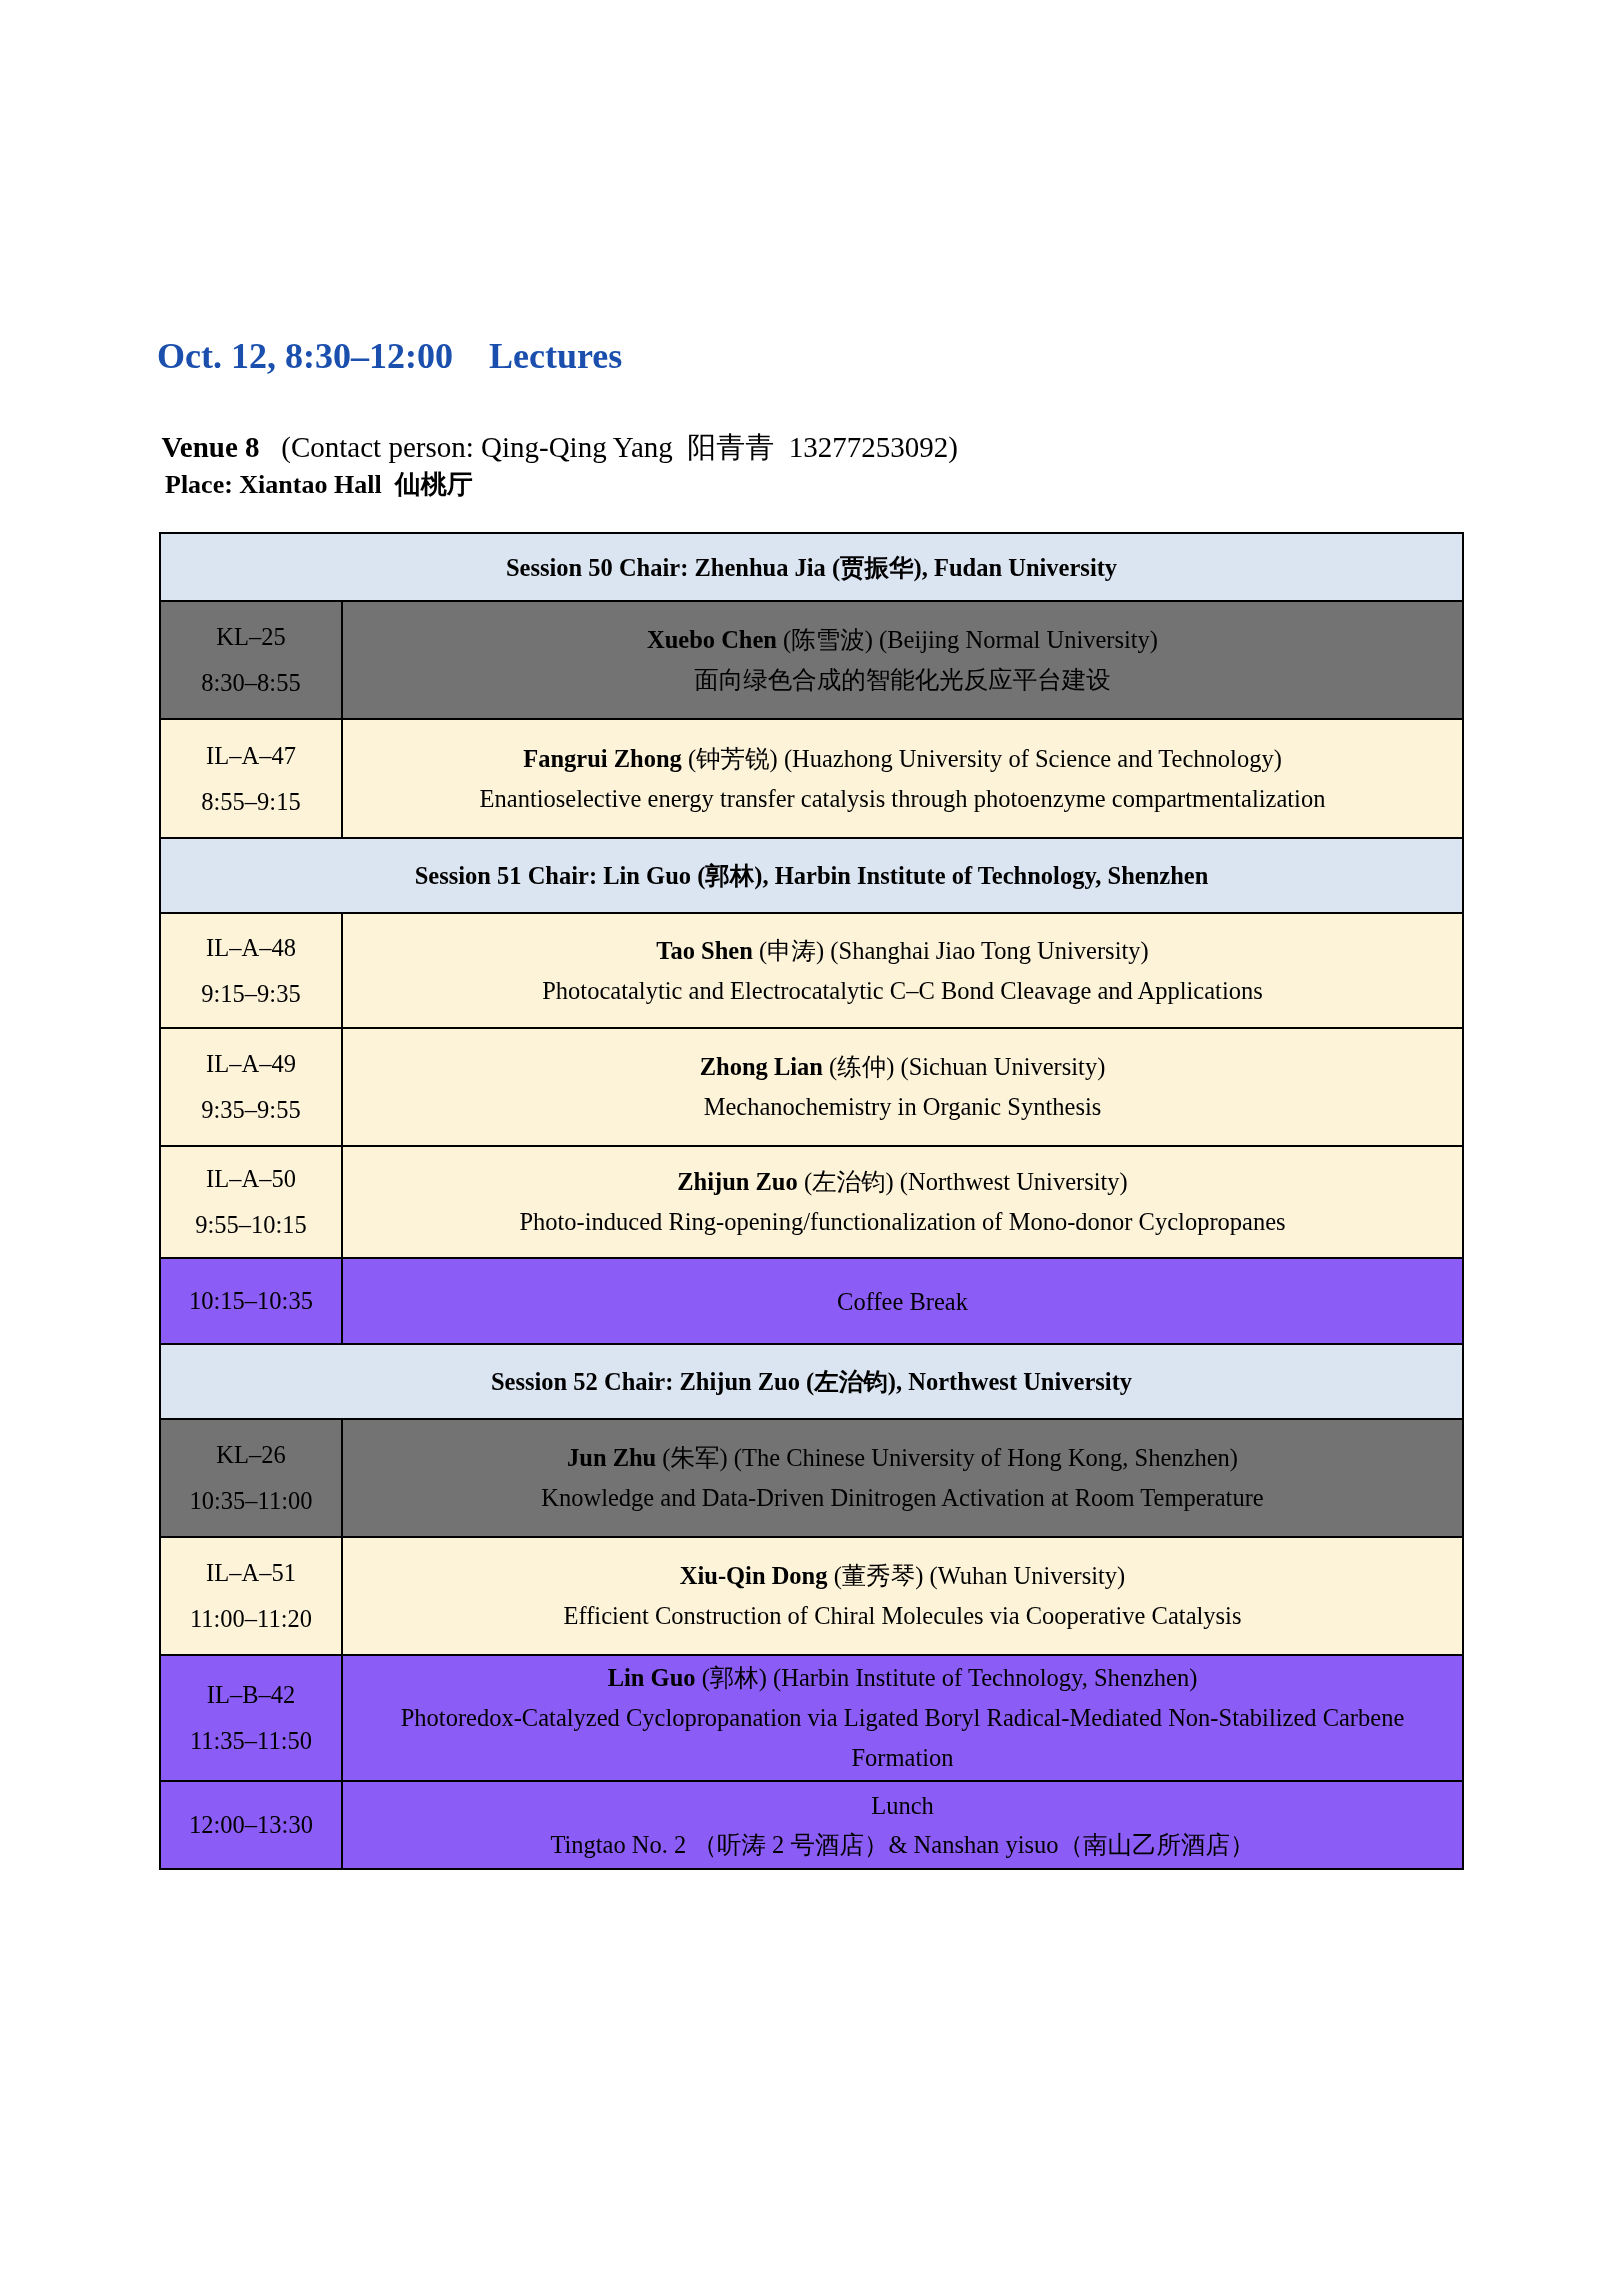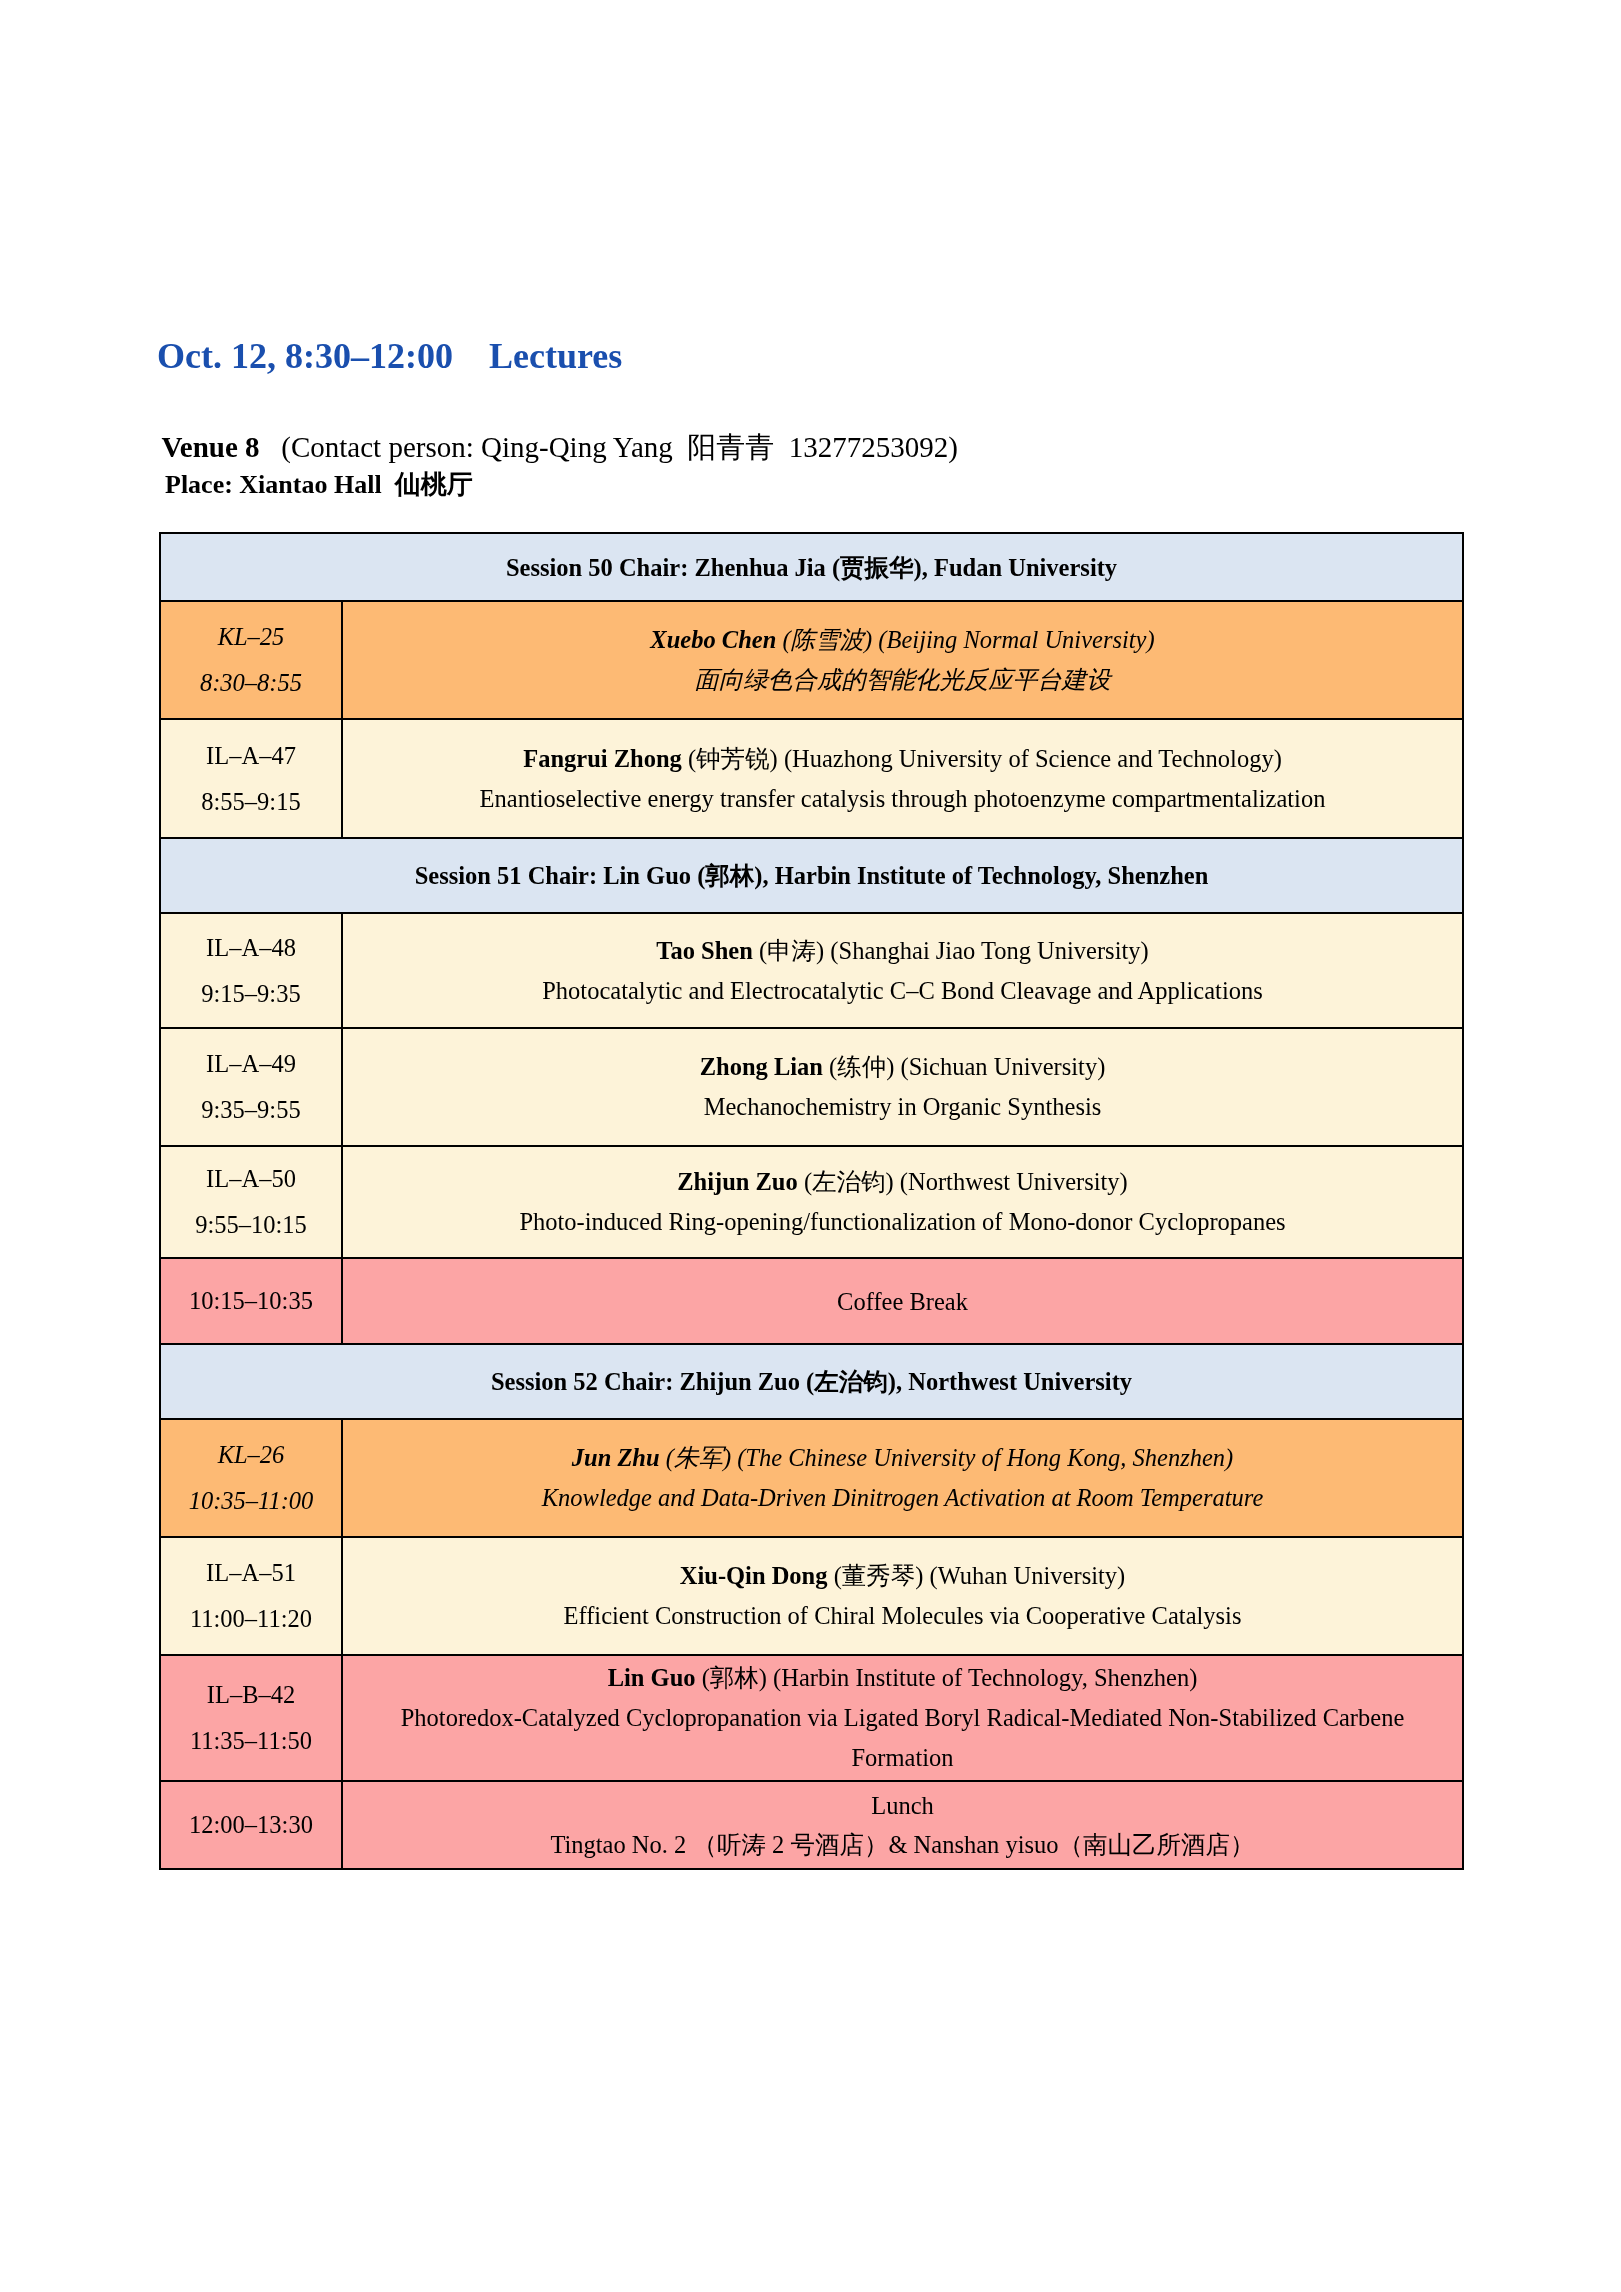--- a/index.html
+++ b/index.html
@@ -41,23 +41,23 @@
     width:178px;
     font-size:25.5px;
   }
   td.label-cell .lc-line{line-height:46px;}
   td.session-cell{
     background:#dbe5f2;
     font-weight:bold;
     font-size:25.5px;
     margin-left:32px;
   }
-  .bg-green{background:#fdba74;font-style:italic;}
+  .bg-green{background:#737373;}
   .bg-cream{background:#fdf3d9;}
-  .bg-white{background:#fca5a5;}
+  .bg-white{background:#8b5cf6;}
   .talk-line{line-height:40px;}
   .talk-line .speaker{font-weight:bold;}
   .single-line{line-height:39px;}
 </style>
 </head>
 <body>
 
 <h1 class="page-title">Oct. 12, 8:30–12:00    Lectures</h1>
 
 <div class="venue-line">

